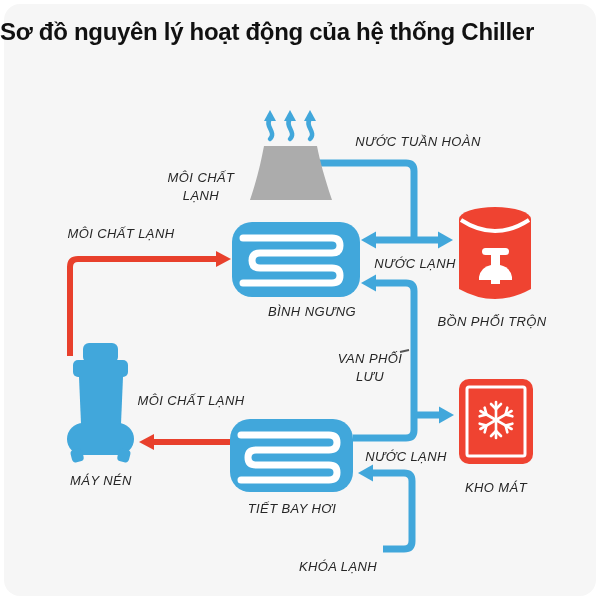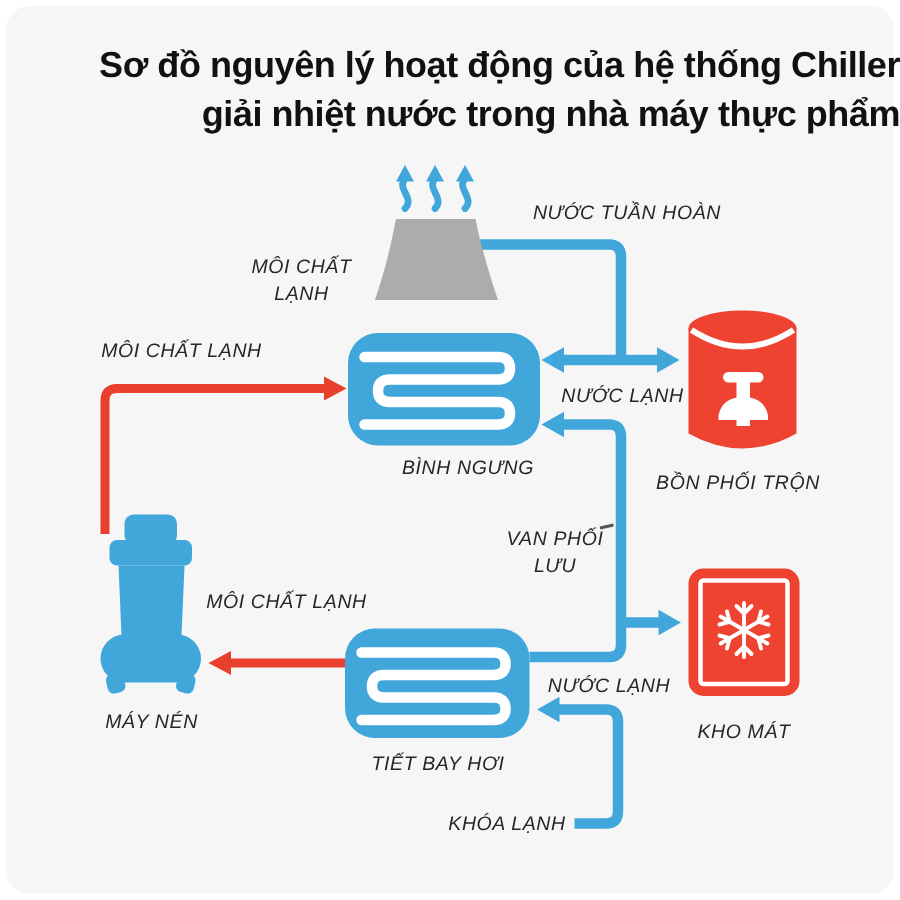--- a/index.html
+++ b/index.html
@@ -6,22 +6,22 @@
   body{
     width:600px;height:600px;position:relative;overflow:hidden;
     background:var(--page-bg,#fff);
     font-family:"Liberation Sans","DejaVu Sans",sans-serif;
   }
   .canvas{
     position:absolute;inset:4px;border-radius:16px;
     background:var(--canvas-bg,#f6f6f6);
   }
   .title{
-    position:absolute;left:0;top:27px;width:600px;
-    text-align:right;font-weight:700;font-size:24px;line-height:33px;
+    position:absolute;left:0;top:15px;width:600px;
+    text-align:left;font-weight:700;font-size:24px;line-height:33px;
     letter-spacing:-0.3px;color:var(--title-text,#111);white-space:nowrap;
   }
   svg.diagram{position:absolute;left:0;top:0;}
   .lbl{
     position:absolute;transform:translate(-50%,-50%);
     font-size:13px;line-height:18px;letter-spacing:0.4px;
     color:var(--label-text,#222);white-space:nowrap;text-align:center;font-style:italic;
   }
   .stroke-blue{stroke:var(--pipe-blue,#41a7db);fill:none;stroke-width:7;stroke-linejoin:round;}
   .fill-blue{fill:var(--shape-blue,#41a7db);}
@@ -36,21 +36,20 @@
   .steam{stroke:var(--pipe-blue,#41a7db);fill:none;stroke-width:4.5;stroke-linecap:round;}
   .tick{stroke:#555;stroke-width:2;fill:none;}
 </style>
 </head>
 <body>
 
 <div class="canvas"></div>
 
 <div class="title">
   <div>Sơ đồ nguyên lý hoạt động của hệ thống Chiller</div>
-  <div>giải nhiệt nước trong nhà máy thực phẩm</div>
 </div>
 
 <svg class="diagram" width="600" height="600" viewBox="0 0 600 600">
 
   <defs>
     <g id="sf-arm">
       <line x1="0" y1="0" x2="0" y2="-18"></line>
       <line x1="0" y1="-11" x2="-5" y2="-16"></line>
       <line x1="0" y1="-11" x2="5" y2="-16"></line>
     </g>
@@ -154,13 +153,13 @@
 <div class="lbl" style="left:492px;top:322px;">BỒN PHỐI TRỘN</div>
 <div class="lbl" style="left:370px;top:368px;">
   <div>VAN PHỐI</div>
   <div>LƯU</div>
 </div>
 <div class="lbl" style="left:191px;top:401px;">MÔI CHẤT LẠNH</div>
 <div class="lbl" style="left:101px;top:481px;">MÁY NÉN</div>
 <div class="lbl" style="left:292px;top:509px;">TIẾT BAY HƠI</div>
 <div class="lbl" style="left:406px;top:457px;">NƯỚC LẠNH</div>
 <div class="lbl" style="left:496px;top:488px;">KHO MÁT</div>
-<div class="lbl" style="left:338px;top:549px;">KHÓA LẠNH</div>
+<div class="lbl" style="left:338px;top:567px;">KHÓA LẠNH</div>
 
 </body></html>

